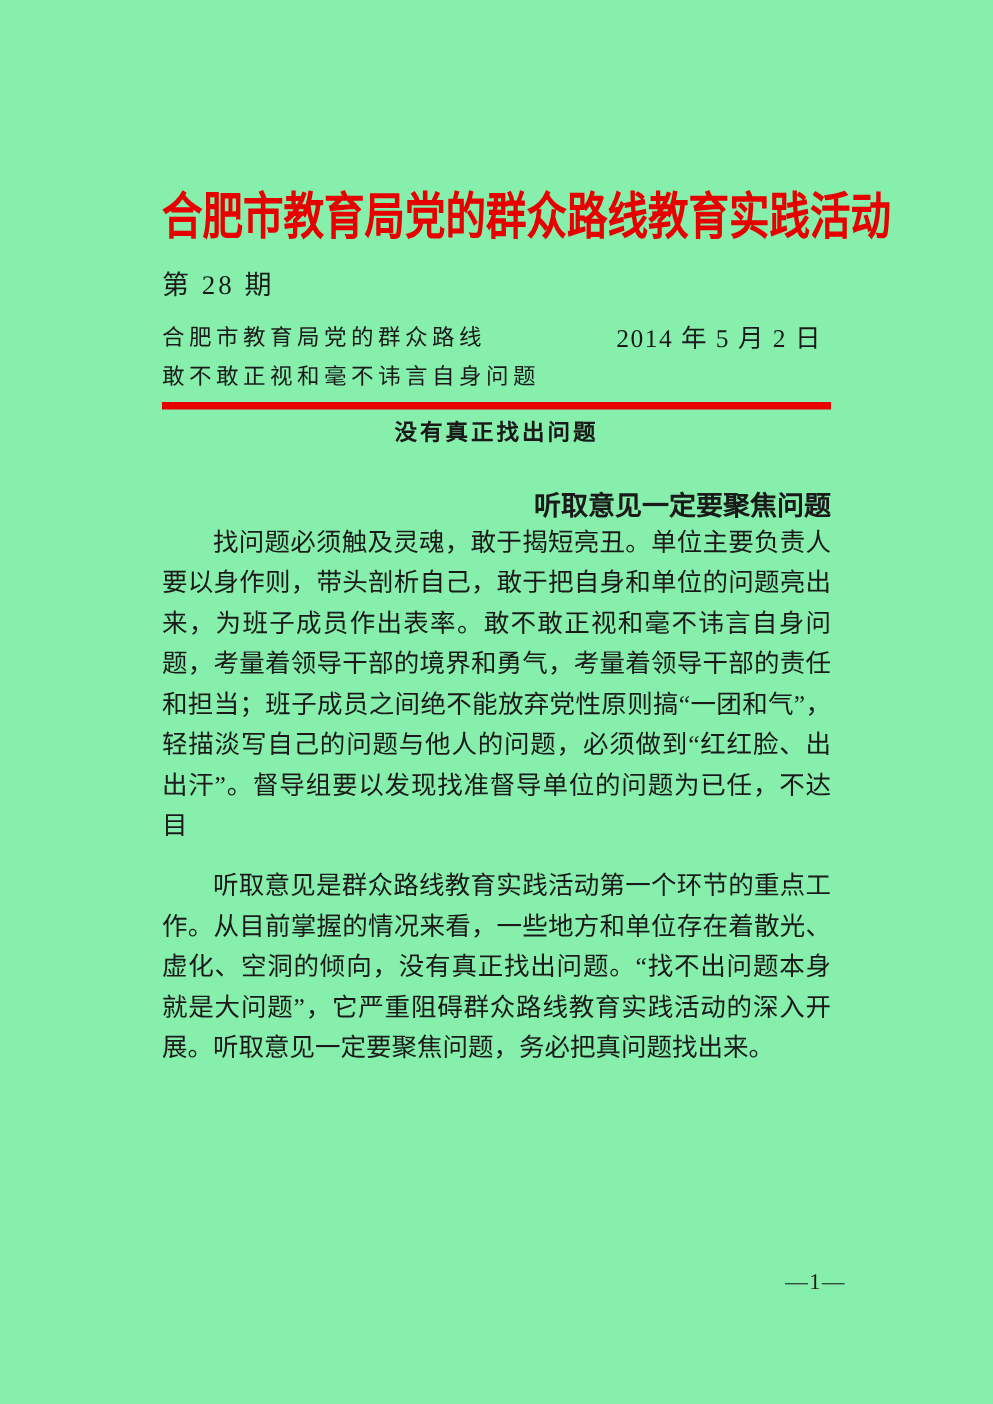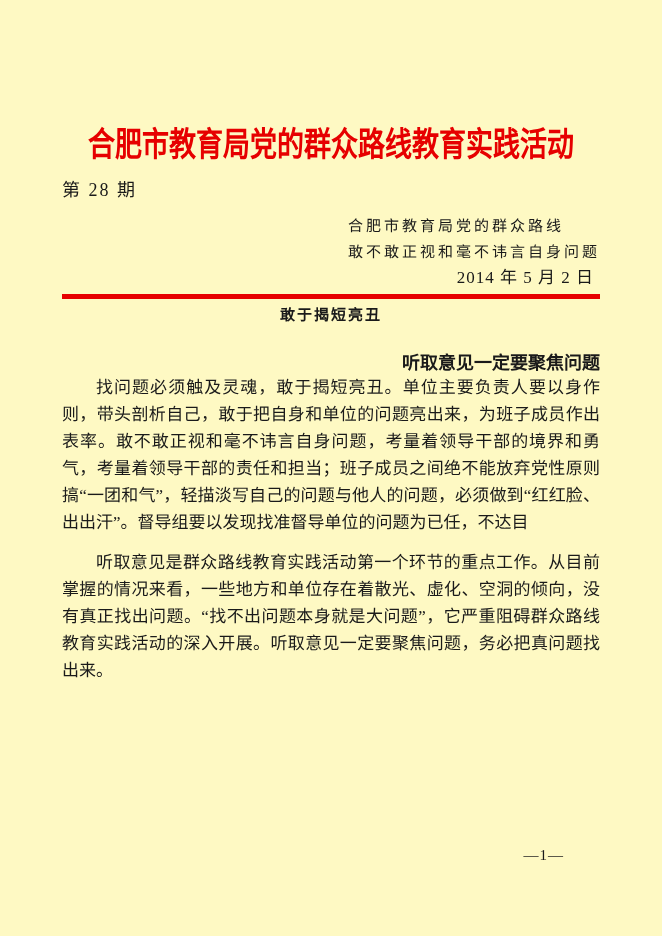--- a/index.html
+++ b/index.html
@@ -5,24 +5,24 @@
   html, body {
     margin: 0;
     padding: 0;
     background: #ffffff;
   }
   .page {
     position: relative;
     width: 662px;
     height: 936px;
     margin: 0 auto;
-    background: #fef9c3;
+    background: #86efac;
     overflow: hidden;
     box-sizing: border-box;
-    padding: 0 62px;
+    padding: 0 108px;
     font-family: "Liberation Serif", "DejaVu Serif", serif;
     color: #1a1a1a;
   }
   .masthead {
     margin: 122px 0 0 0;
     text-align: center;
     font-family: "Liberation Sans", "DejaVu Sans", sans-serif;
     font-weight: bold;
     font-size: 27px;
     line-height: 36px;
@@ -48,22 +48,21 @@
     margin: 21px 0 12px 0;
     text-align: left;
     font-size: 18px;
     line-height: 22px;
     letter-spacing: 2px;
   }
   .header-row {
     margin: 5px 0 0 0;
     display: flex;
     justify-content: space-between;
-    align-items: flex-end;
-    flex-direction: column;
+    align-items: flex-start;
   }
   .org {
     font-size: 15px;
     line-height: 26px;
     letter-spacing: 3px;
   }
   .date {
     font-size: 17px;
     line-height: 26px;
     letter-spacing: 1px;
@@ -137,21 +136,21 @@
       <div>合肥市教育局党的群众路线</div>
       <div>敢不敢正视和毫不讳言自身问题</div>
     </div>
     <div class="date">2014 年 5 月 2 日</div>
   </div>
 
   <div class="red-rule"></div>
 
   <div class="article">
 
-    <div class="byline">敢于揭短亮丑</div>
+    <div class="byline">没有真正找出问题</div>
 
     <h3 class="section-heading">听取意见一定要聚焦问题</h3>
 
     <p class="body-para">找问题必须触及灵魂，敢于揭短亮丑。单位主要负责人要以身作则，带头剖析自己，敢于把自身和单位的问题亮出来，为班子成员作出表率。敢不敢正视和毫不讳言自身问题，考量着领导干部的境界和勇气，考量着领导干部的责任和担当；班子成员之间绝不能放弃党性原则搞“一团和气”，轻描淡写自己的问题与他人的问题，必须做到“红红脸、出出汗”。督导组要以发现找准督导单位的问题为已任，不达目</p>
 
     <p class="body-para first">听取意见是群众路线教育实践活动第一个环节的重点工作。从目前掌握的情况来看，一些地方和单位存在着散光、虚化、空洞的倾向，没有真正找出问题。“找不出问题本身就是大问题”，它严重阻碍群众路线教育实践活动的深入开展。听取意见一定要聚焦问题，务必把真问题找出来。</p>
   </div>
 
   <div class="page-number">—1—</div>
 

